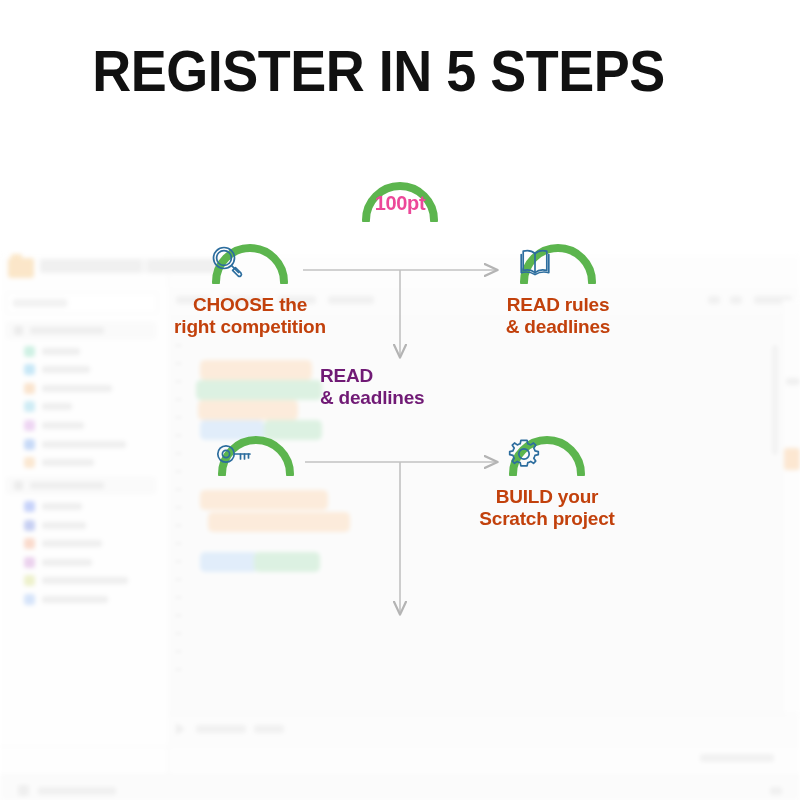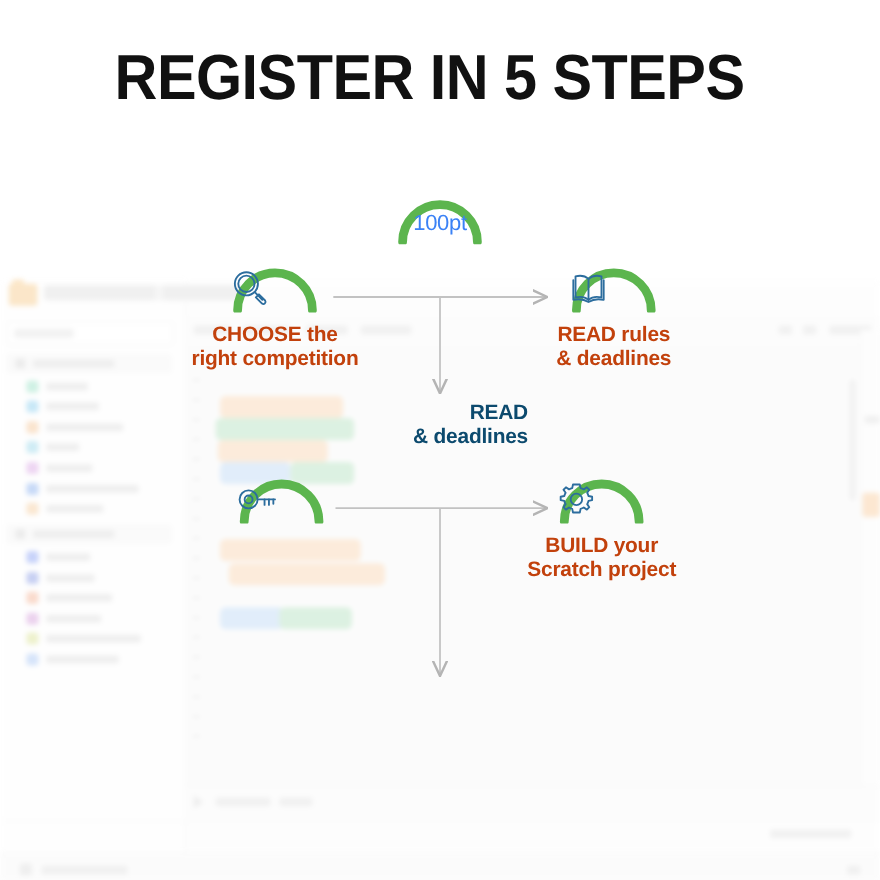--- a/index.html
+++ b/index.html
@@ -44,21 +44,21 @@
   .bg-status{position:absolute;left:196px;top:725px;width:50px;height:8px;background:#d2d2d2;border-radius:2px;}
   .bg-status2{position:absolute;left:254px;top:725px;width:30px;height:8px;background:#d2d2d2;border-radius:2px;}
   .bg-coord{position:absolute;left:700px;top:754px;width:74px;height:8px;background:#d4d4d4;border-radius:2px;}
   .bg-taskbar{position:absolute;left:0;top:775px;width:800px;height:25px;background:#f4f4f4;border-top:1px solid #e4e4e4;}
   .bg-tasklogo{position:absolute;left:18px;top:785px;width:11px;height:11px;background:#cccccc;border-radius:2px;}
   .bg-tasktext{position:absolute;left:38px;top:787px;width:78px;height:8px;background:#d0d0d0;border-radius:2px;}
   .bg-taskright{position:absolute;left:770px;top:787px;width:12px;height:8px;background:#d0d0d0;border-radius:2px;}
   .bg-hline{position:absolute;background:#ededed;height:1px;}
 
   
-  .header{position:absolute;left:16px;top:0;width:749px;text-align:center;z-index:6;}
+  .header{position:absolute;left:4px;top:0;width:749px;text-align:center;z-index:6;}
   .title{
     margin:0;padding-top:42px;color:#111111;
     font-family:"Liberation Sans Narrow","Liberation Sans",sans-serif;
     font-weight:bold;font-size:58px;line-height:1.0;
     letter-spacing:-0.5px;transform:scaleX(.93);
   }
   .subtitle{
     margin:0;padding-top:18px;color:#2f77bd;
     font-family:"Liberation Sans","DejaVu Sans",sans-serif;
     font-weight:bold;font-size:26px;line-height:1.0;letter-spacing:-0.1px;
@@ -67,28 +67,28 @@
   
   .flow{position:absolute;inset:0;z-index:5;}
   .connectors{position:absolute;left:0;top:0;width:800px;height:800px;pointer-events:none;}
 
   .node{position:absolute;text-align:center;}
   .gauge{position:relative;width:86px;height:46px;margin:0 auto;}
   .gauge svg{position:absolute;left:0;top:0;}
   .gauge .glyph{position:absolute;left:0;top:4px;width:86px;height:46px;display:flex;align-items:center;justify-content:center;}
   .gauge .ptlabel{
     position:absolute;left:0;top:16px;width:86px;text-align:center;
-    font-weight:normal;font-size:20px;color:#3b82f6;letter-spacing:-0.3px;
+    font-weight:bold;font-size:20px;color:#ec4899;letter-spacing:-0.3px;
   }
   .node .caption{
     margin-top:10px;color:#c2410c;font-weight:bold;font-size:19px;line-height:1.18;
     letter-spacing:-0.2px;white-space:pre-line;
   }
   .mid-label{
-    position:absolute;text-align:right;color:#0c4a6e;font-weight:bold;
+    position:absolute;text-align:left;color:#701a75;font-weight:bold;
     font-size:19px;line-height:1.18;letter-spacing:-0.2px;white-space:pre-line;
   }
 </style>
 </head>
 <body>
 
 <div id="stage">
 
   <div class="bg-layer">
     <div class="bg-window"></div>

